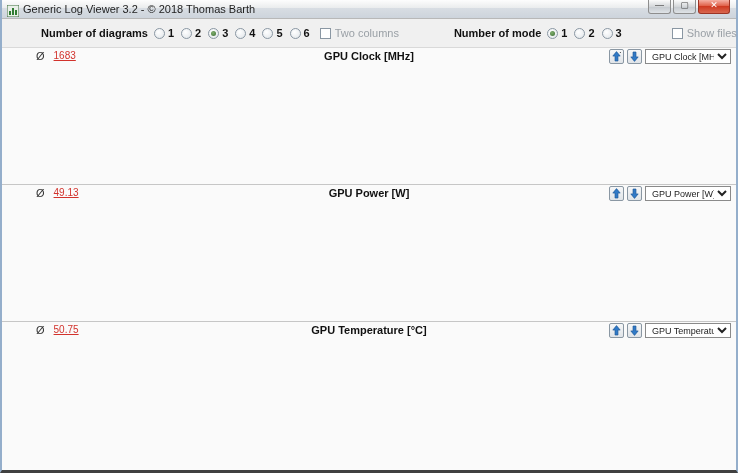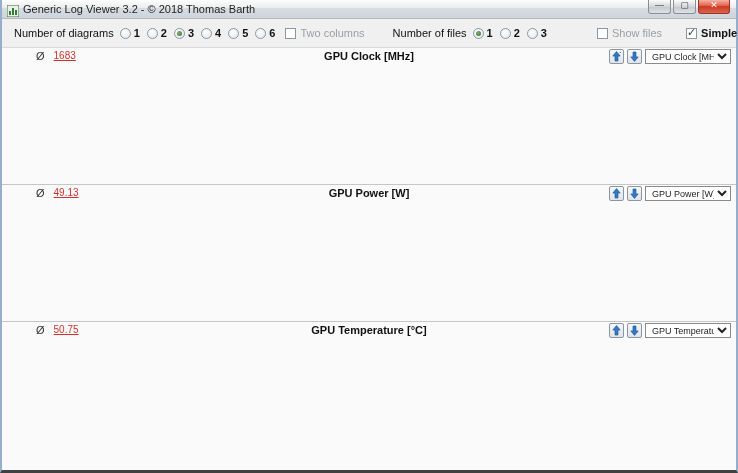--- a/index.html
+++ b/index.html
@@ -39,21 +39,21 @@
   }
   .win-btn .glyph{transform:translateY(-1px);}
   
   .toolbar{
     height:29px;flex:0 0 29px;
     background:#f0f0f0;
     border-bottom:1px solid #d9d9d9;
     display:flex;align-items:center;
     padding:0 8px 0 12px;font-size:11px;white-space:nowrap;
   }
-  .tb-label{font-weight:normal;color:#111;margin-right:6px;}
+  .tb-label{font-weight:bold;color:#111;margin-right:6px;margin-left:27px;}
   .radio-group{display:flex;align-items:center;gap:7px;margin-right:10px;}
   .rb{display:flex;align-items:center;gap:3px;cursor:default;}
   .rb .radio{
     width:11px;height:11px;border-radius:50%;
     border:1px solid #8a97a3;background:radial-gradient(circle at 40% 35%,#ffffff,#dfe4e8);
     position:relative;display:inline-block;flex:0 0 11px;
   }
   .rb .radio.sel::after{
     content:"";position:absolute;left:2px;top:2px;width:5px;height:5px;border-radius:50%;
     background:radial-gradient(circle at 40% 35%,#7fae6d,#3c6e33);
@@ -155,21 +155,21 @@
         </label>
         <label class="rb">
           <span class="radio"></span>
           <span class="rb-label">6</span>
         </label>
       </span>
     <span class="cb-item" style="margin-right:28px;justify-content:flex-end;">
       <span class="checkbox"></span>
       <span class="cb-label">Two columns</span>
     </span>
-    <span class="tb-label">Number of files</span>
+    <span class="tb-label">Number of mode</span>
     <span class="radio-group">
         <label class="rb">
           <span class="radio sel"></span>
           <span class="rb-label">1</span>
         </label>
         <label class="rb">
           <span class="radio"></span>
           <span class="rb-label">2</span>
         </label>
         <label class="rb">

